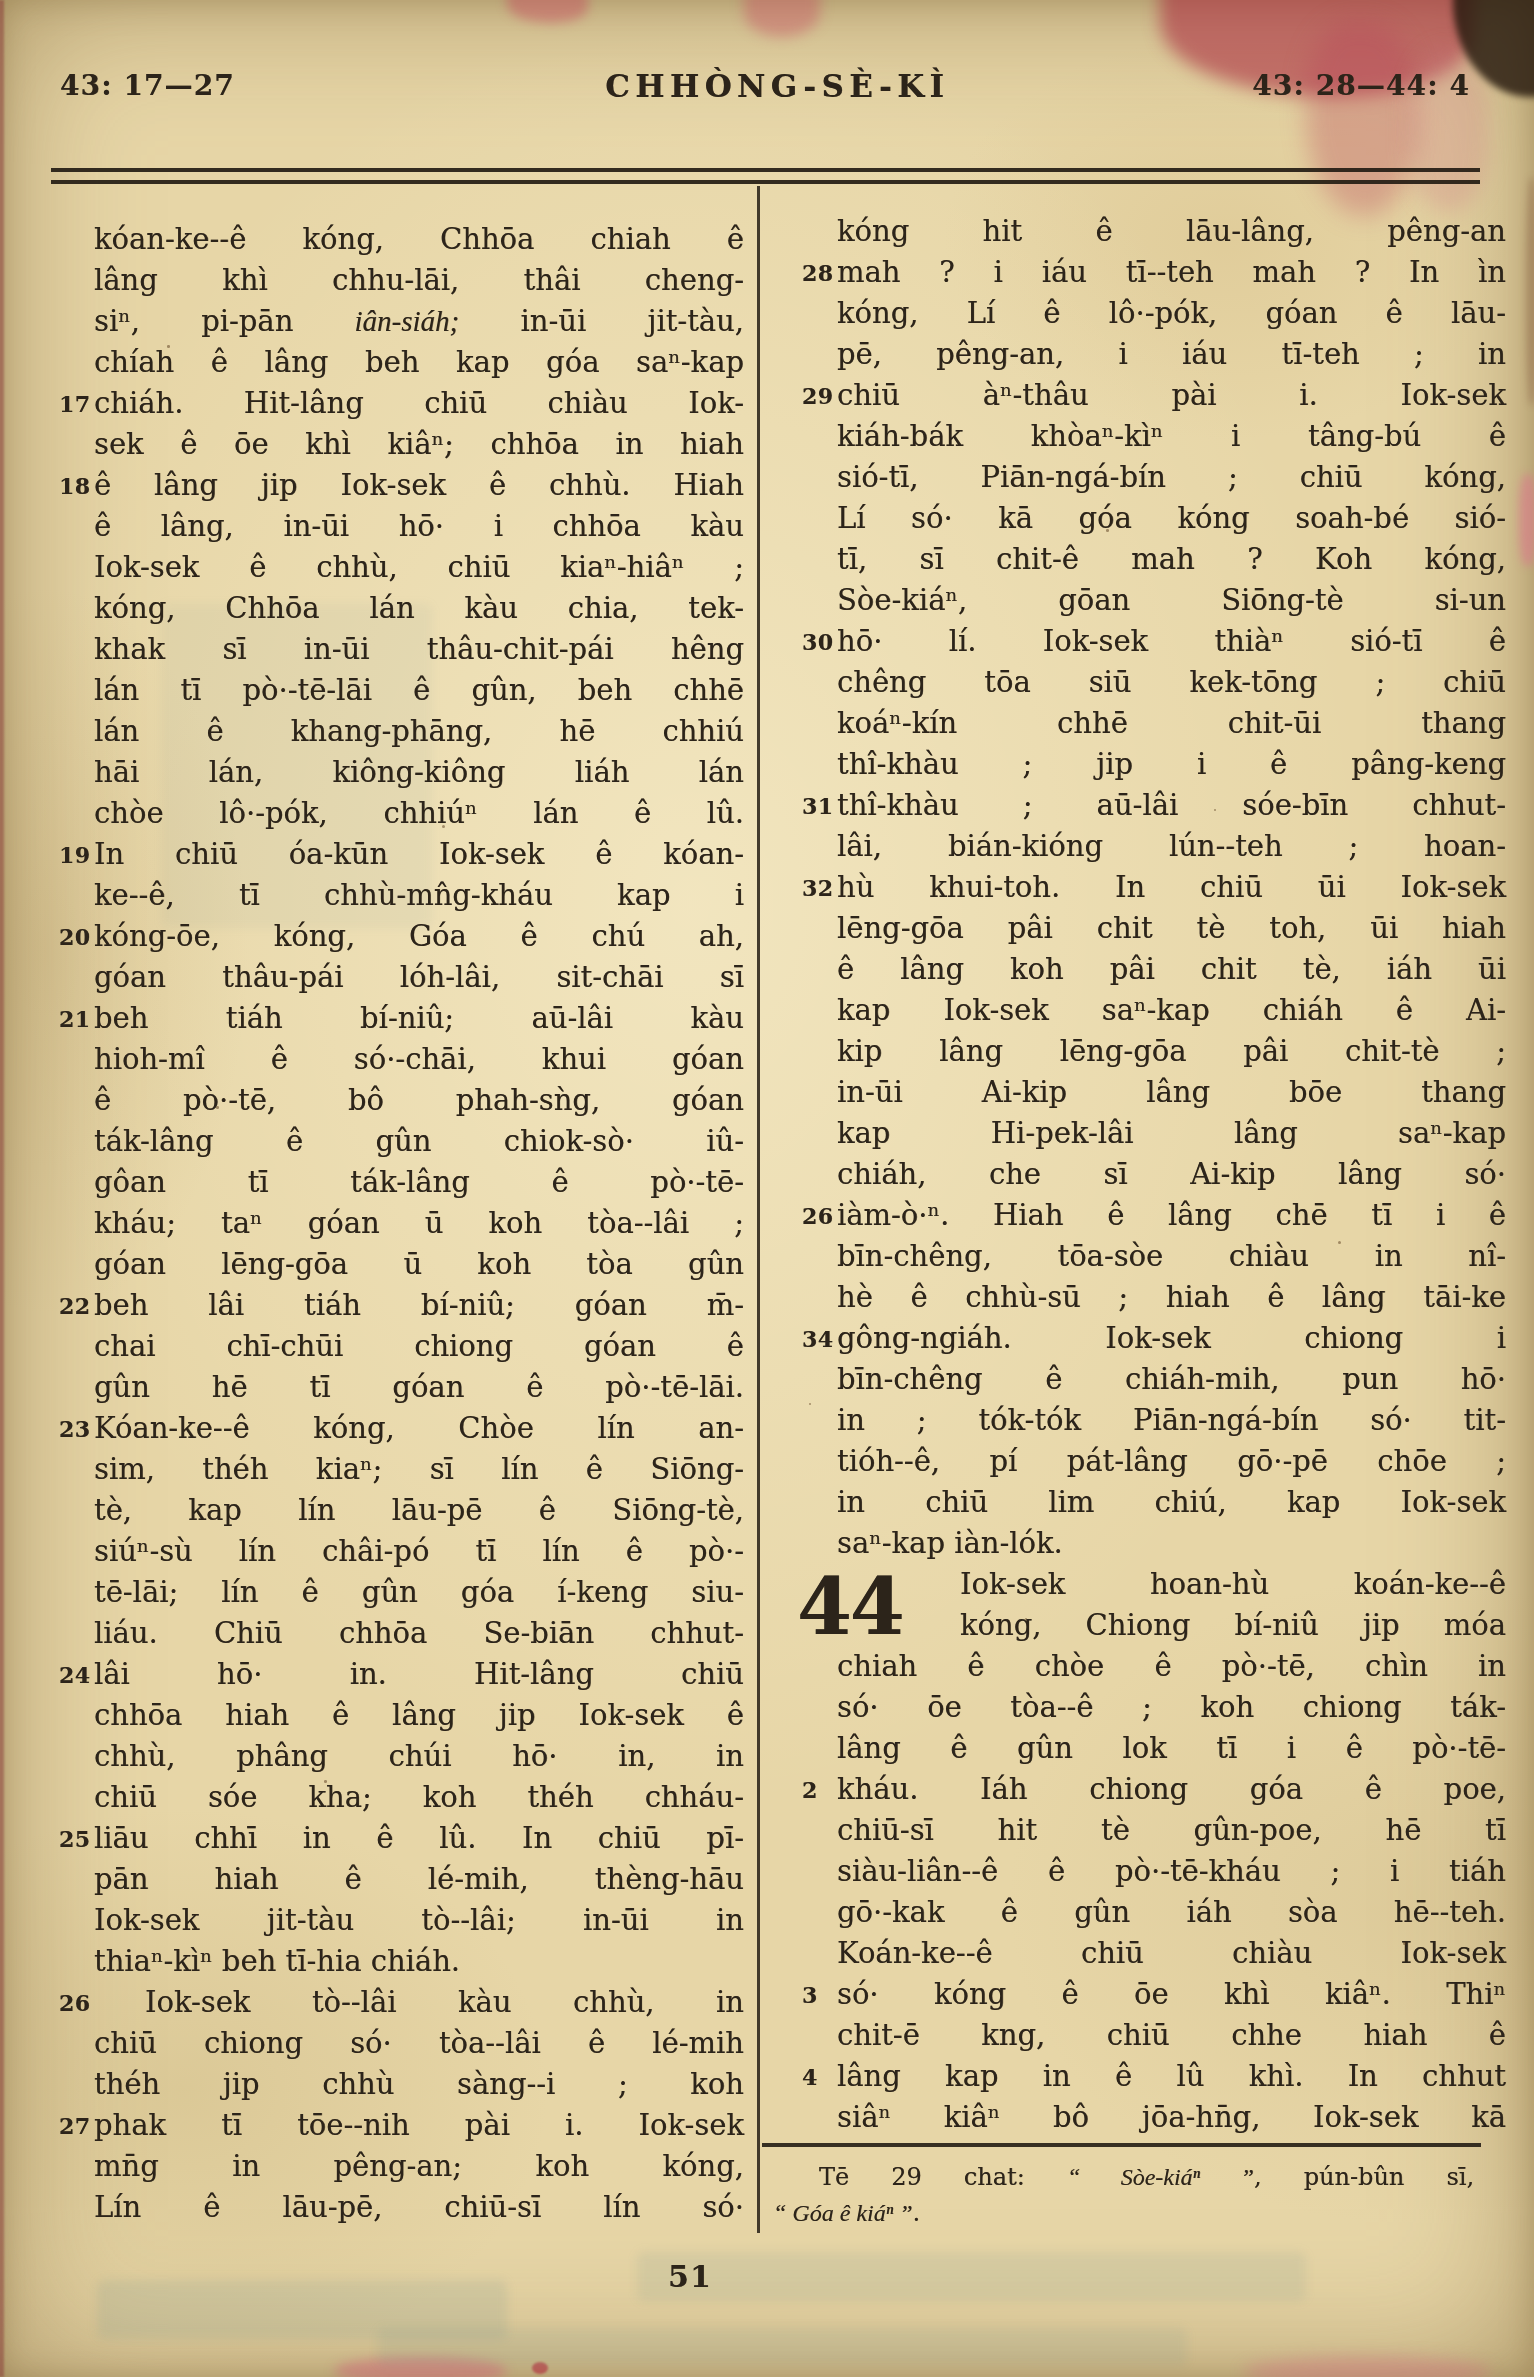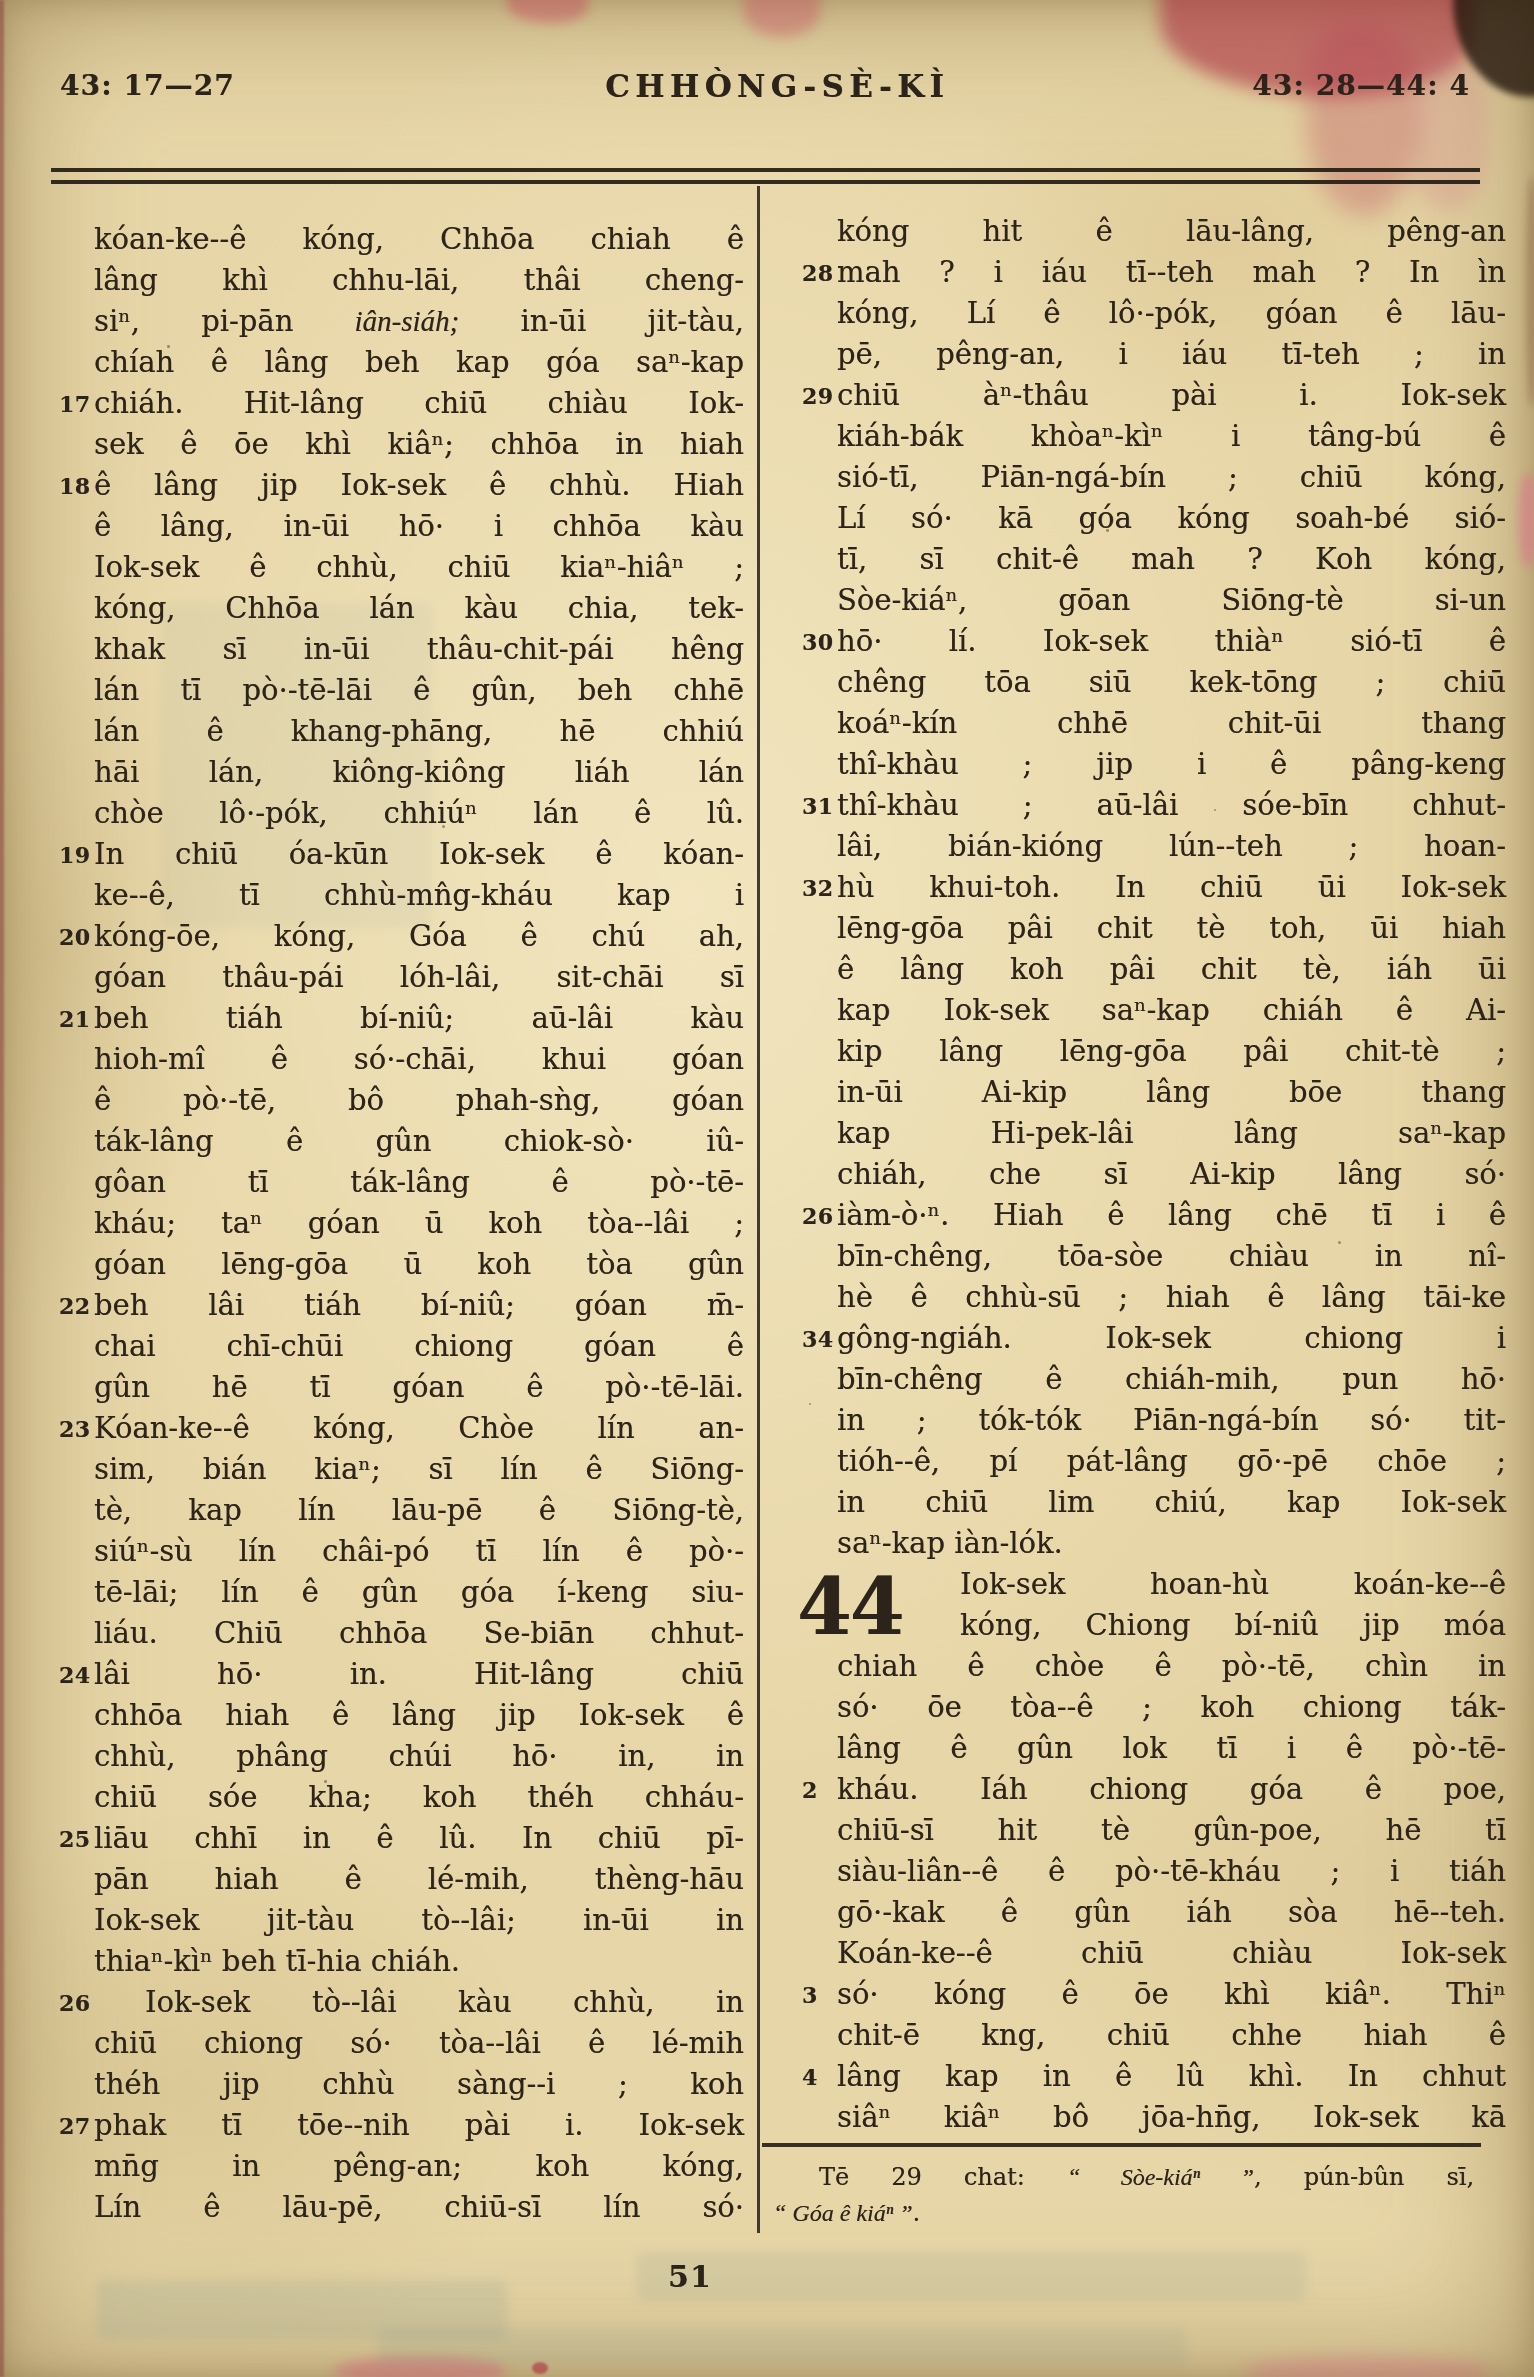--- a/index.html
+++ b/index.html
@@ -124,21 +124,21 @@
       <div class="line"><span>hioh-mî ê só·-chāi, khui góan</span></div>
       <div class="line"><span>ê pò·-tē, bô phah-sǹg, góan</span></div>
       <div class="line"><span>ták-lâng ê gûn chiok-sò· iû-</span></div>
       <div class="line"><span>gôan tī ták-lâng ê pò·-tē-</span></div>
       <div class="line"><span>kháu; taⁿ góan ū koh tòa--lâi ;</span></div>
       <div class="line"><span>góan lēng-gōa ū koh tòa gûn</span></div>
       <div class="line"><span class="vnum">22</span><span>beh lâi tiáh bí-niû; góan m̄-</span></div>
       <div class="line"><span>chai chī-chūi chiong góan ê</span></div>
       <div class="line"><span>gûn hē tī góan ê pò·-tē-lāi.</span></div>
       <div class="line"><span class="vnum">23</span><span>Kóan-ke--ê kóng, Chòe lín an-</span></div>
-      <div class="line"><span>sim, bián kiaⁿ; sī lín ê Siōng-</span></div>
+      <div class="line"><span>sim, théh kiaⁿ; sī lín ê Siōng-</span></div>
       <div class="line"><span>tè, kap lín lāu-pē ê Siōng-tè,</span></div>
       <div class="line"><span>siúⁿ-sù lín châi-pó tī lín ê pò·-</span></div>
       <div class="line"><span>tē-lāi; lín ê gûn góa í-keng siu-</span></div>
       <div class="line"><span>liáu. Chiū chhōa Se-biān chhut-</span></div>
       <div class="line"><span class="vnum">24</span><span>lâi hō· in.  Hit-lâng chiū</span></div>
       <div class="line"><span>chhōa hiah ê lâng jip Iok-sek ê</span></div>
       <div class="line"><span>chhù, phâng chúi hō· in, in</span></div>
       <div class="line"><span>chiū sóe kha; koh théh chháu-</span></div>
       <div class="line"><span class="vnum">25</span><span>liāu chhī in ê lû.  In chiū pī-</span></div>
       <div class="line"><span>pān hiah ê lé-mih, thèng-hāu</span></div>

